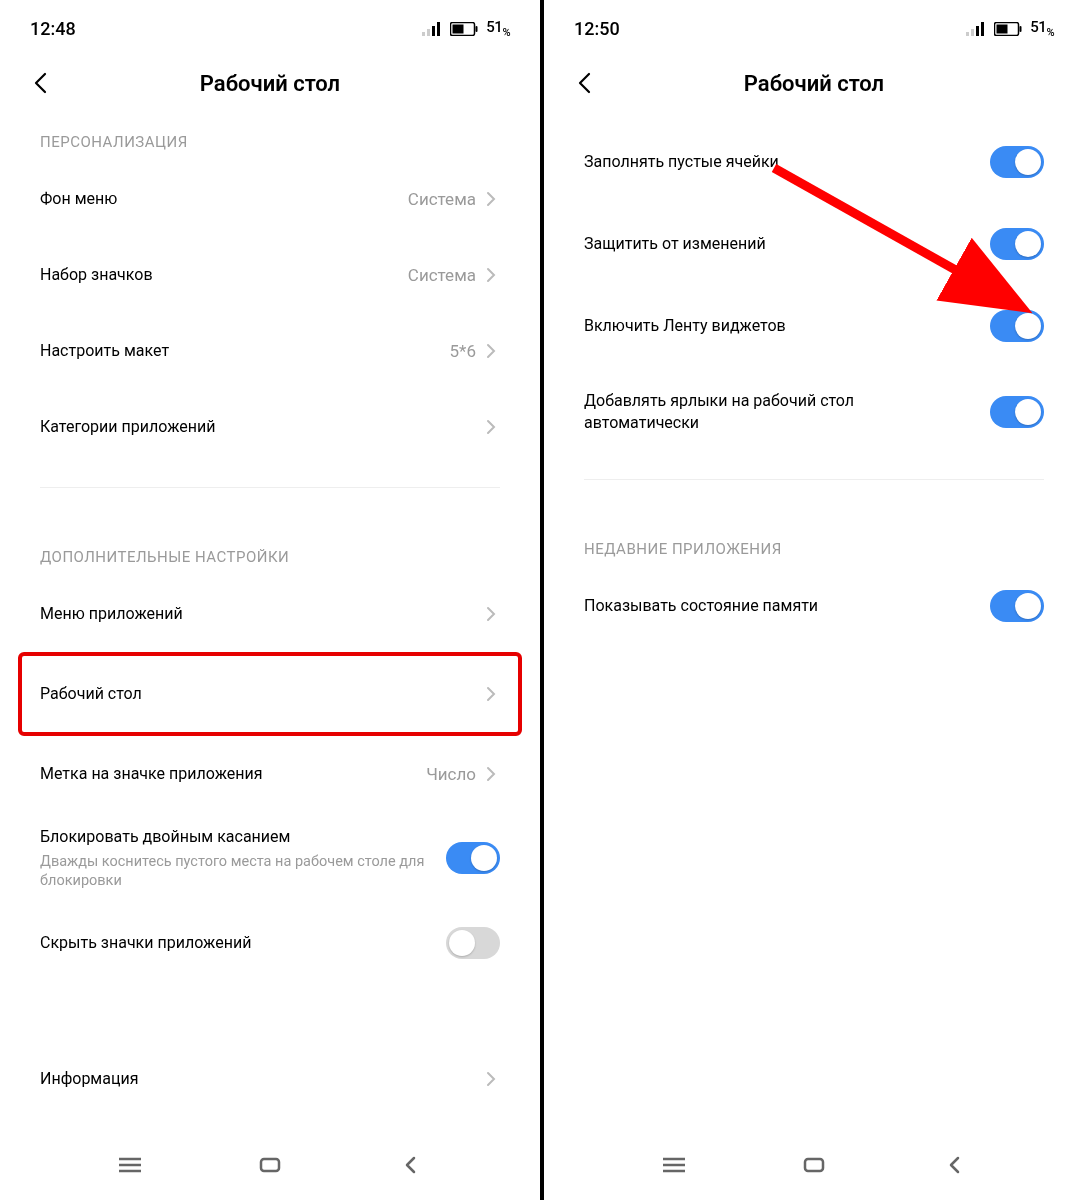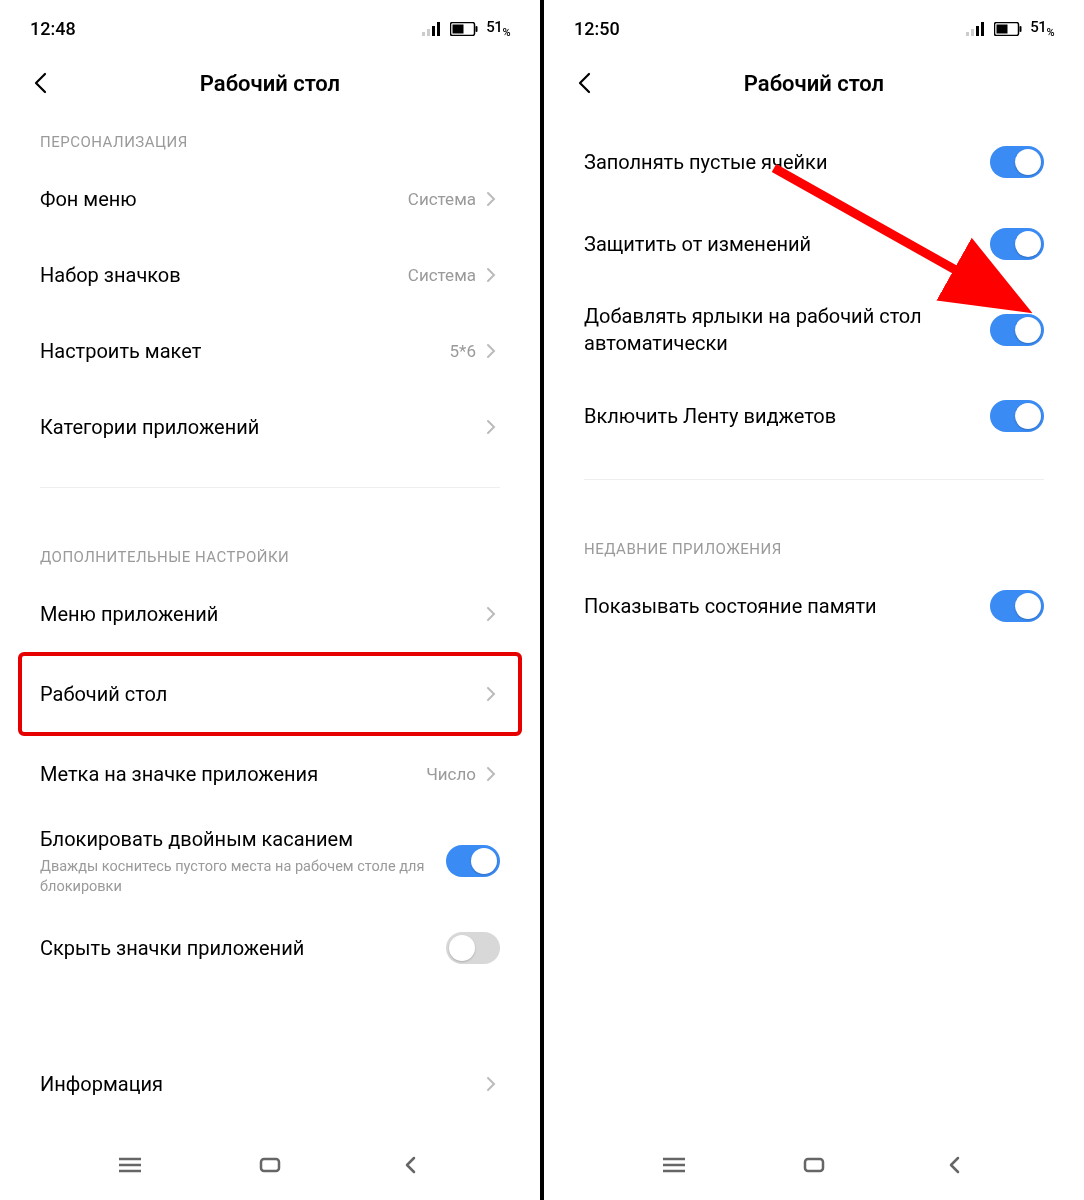--- a/index.html
+++ b/index.html
@@ -78,21 +78,21 @@
   }
   .section-header.cut-top { margin-top: -4px; }
   .row {
     display: flex;
     align-items: center;
     min-height: 76px;
     padding: 14px 0;
     cursor: pointer;
   }
   .row-main { flex: 1; display: flex; flex-direction: column; }
-  .row-label { font-size: 20px; color: #000; line-height: 1.35; }
+  .row-label { font-size: 16px; color: #000; line-height: 1.35; }
   .row-sub { font-size: 14.5px; color: #9a9a9a; margin-top: 4px; line-height: 1.35; }
   .row-value { font-size: 17px; color: #9a9a9a; margin-right: 6px; }
   .chevron { width: 18px; height: 18px; display: flex; align-items: center; justify-content: center; }
   .toggle {
     width: 54px;
     height: 32px;
     border-radius: 16px;
     position: relative;
     flex-shrink: 0;
   }
@@ -365,32 +365,32 @@
 
     <div class="row" style="min-height:82px">
       <div class="row-main">
           <span class="row-label">Защитить от изменений</span>
         </div>
       <div class="toggle on">
           <div class="knob"></div>
         </div>
     </div>
 
+    <div class="row" style="min-height:82px">
+      <div class="row-main">
+          <span class="row-label">Включить Ленту виджетов</span>
+        </div>
+      <div class="toggle on">
+          <div class="knob"></div>
+        </div>
+    </div>
+
     <div class="row" style="min-height:90px">
       <div class="row-main">
           <span class="row-label" style="max-width:360px">Добавлять ярлыки на рабочий стол автоматически</span>
-        </div>
-      <div class="toggle on">
-          <div class="knob"></div>
-        </div>
-    </div>
-
-    <div class="row" style="min-height:82px">
-      <div class="row-main">
-          <span class="row-label">Включить Ленту виджетов</span>
         </div>
       <div class="toggle on">
           <div class="knob"></div>
         </div>
     </div>
 
     <div class="section-divider"></div>
     <div class="section-header">НЕДАВНИЕ ПРИЛОЖЕНИЯ</div>
 
     <div class="row">

